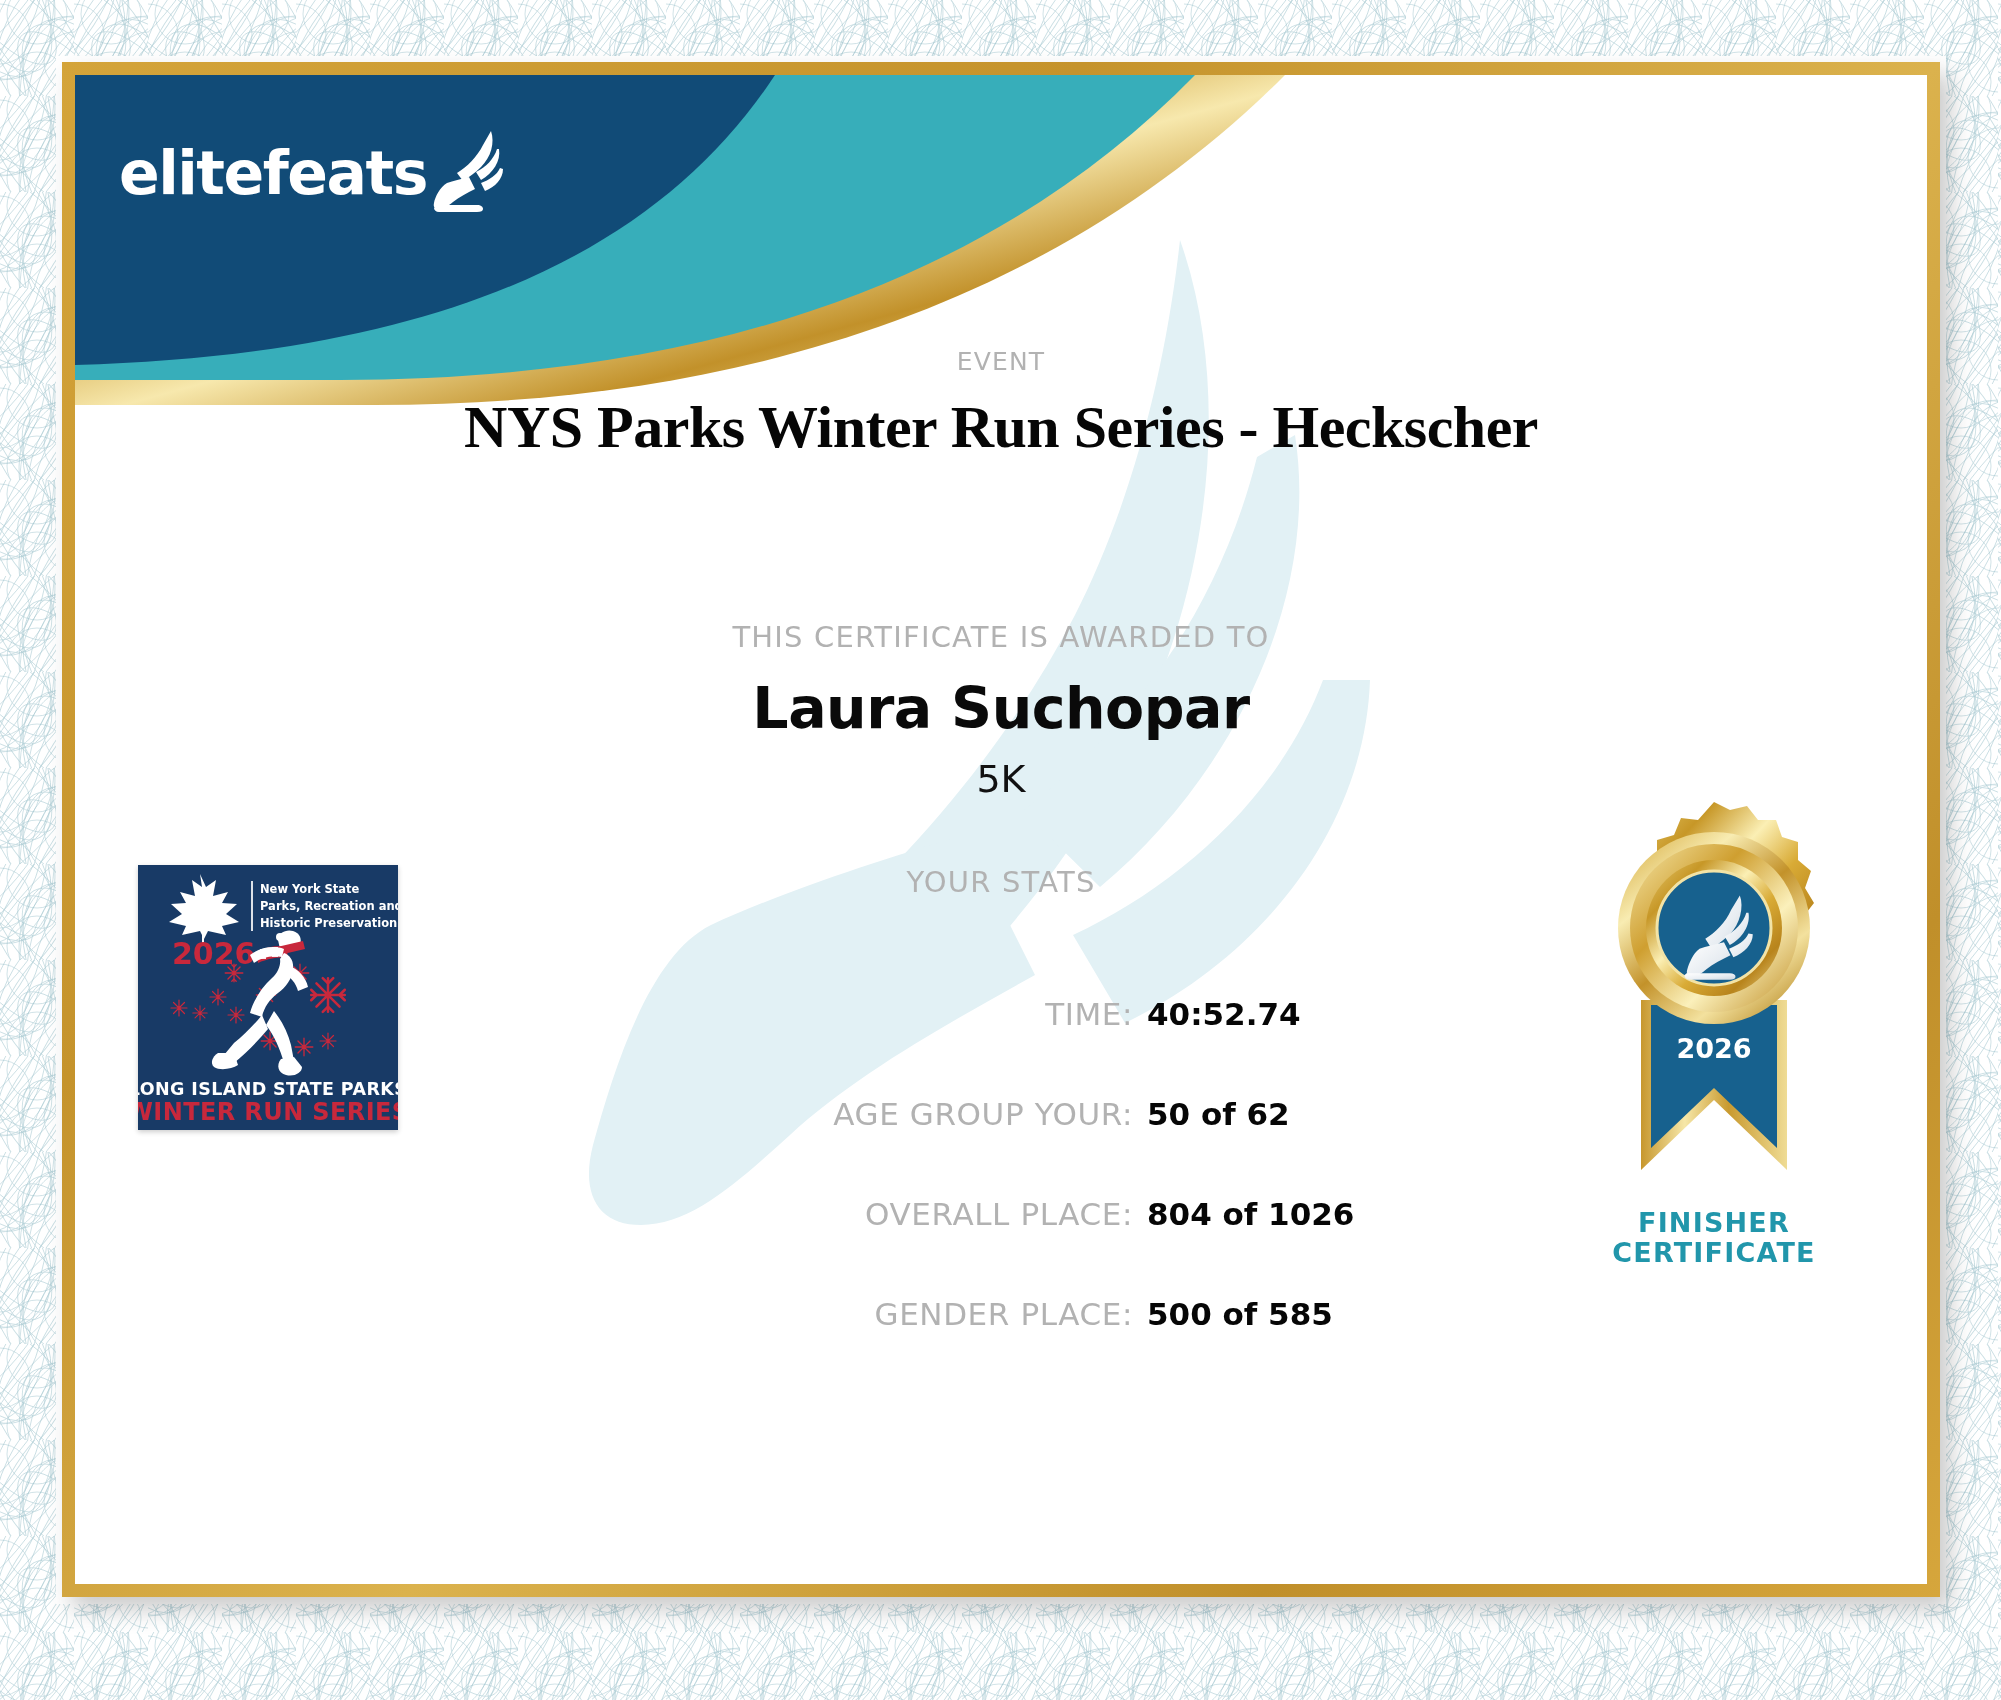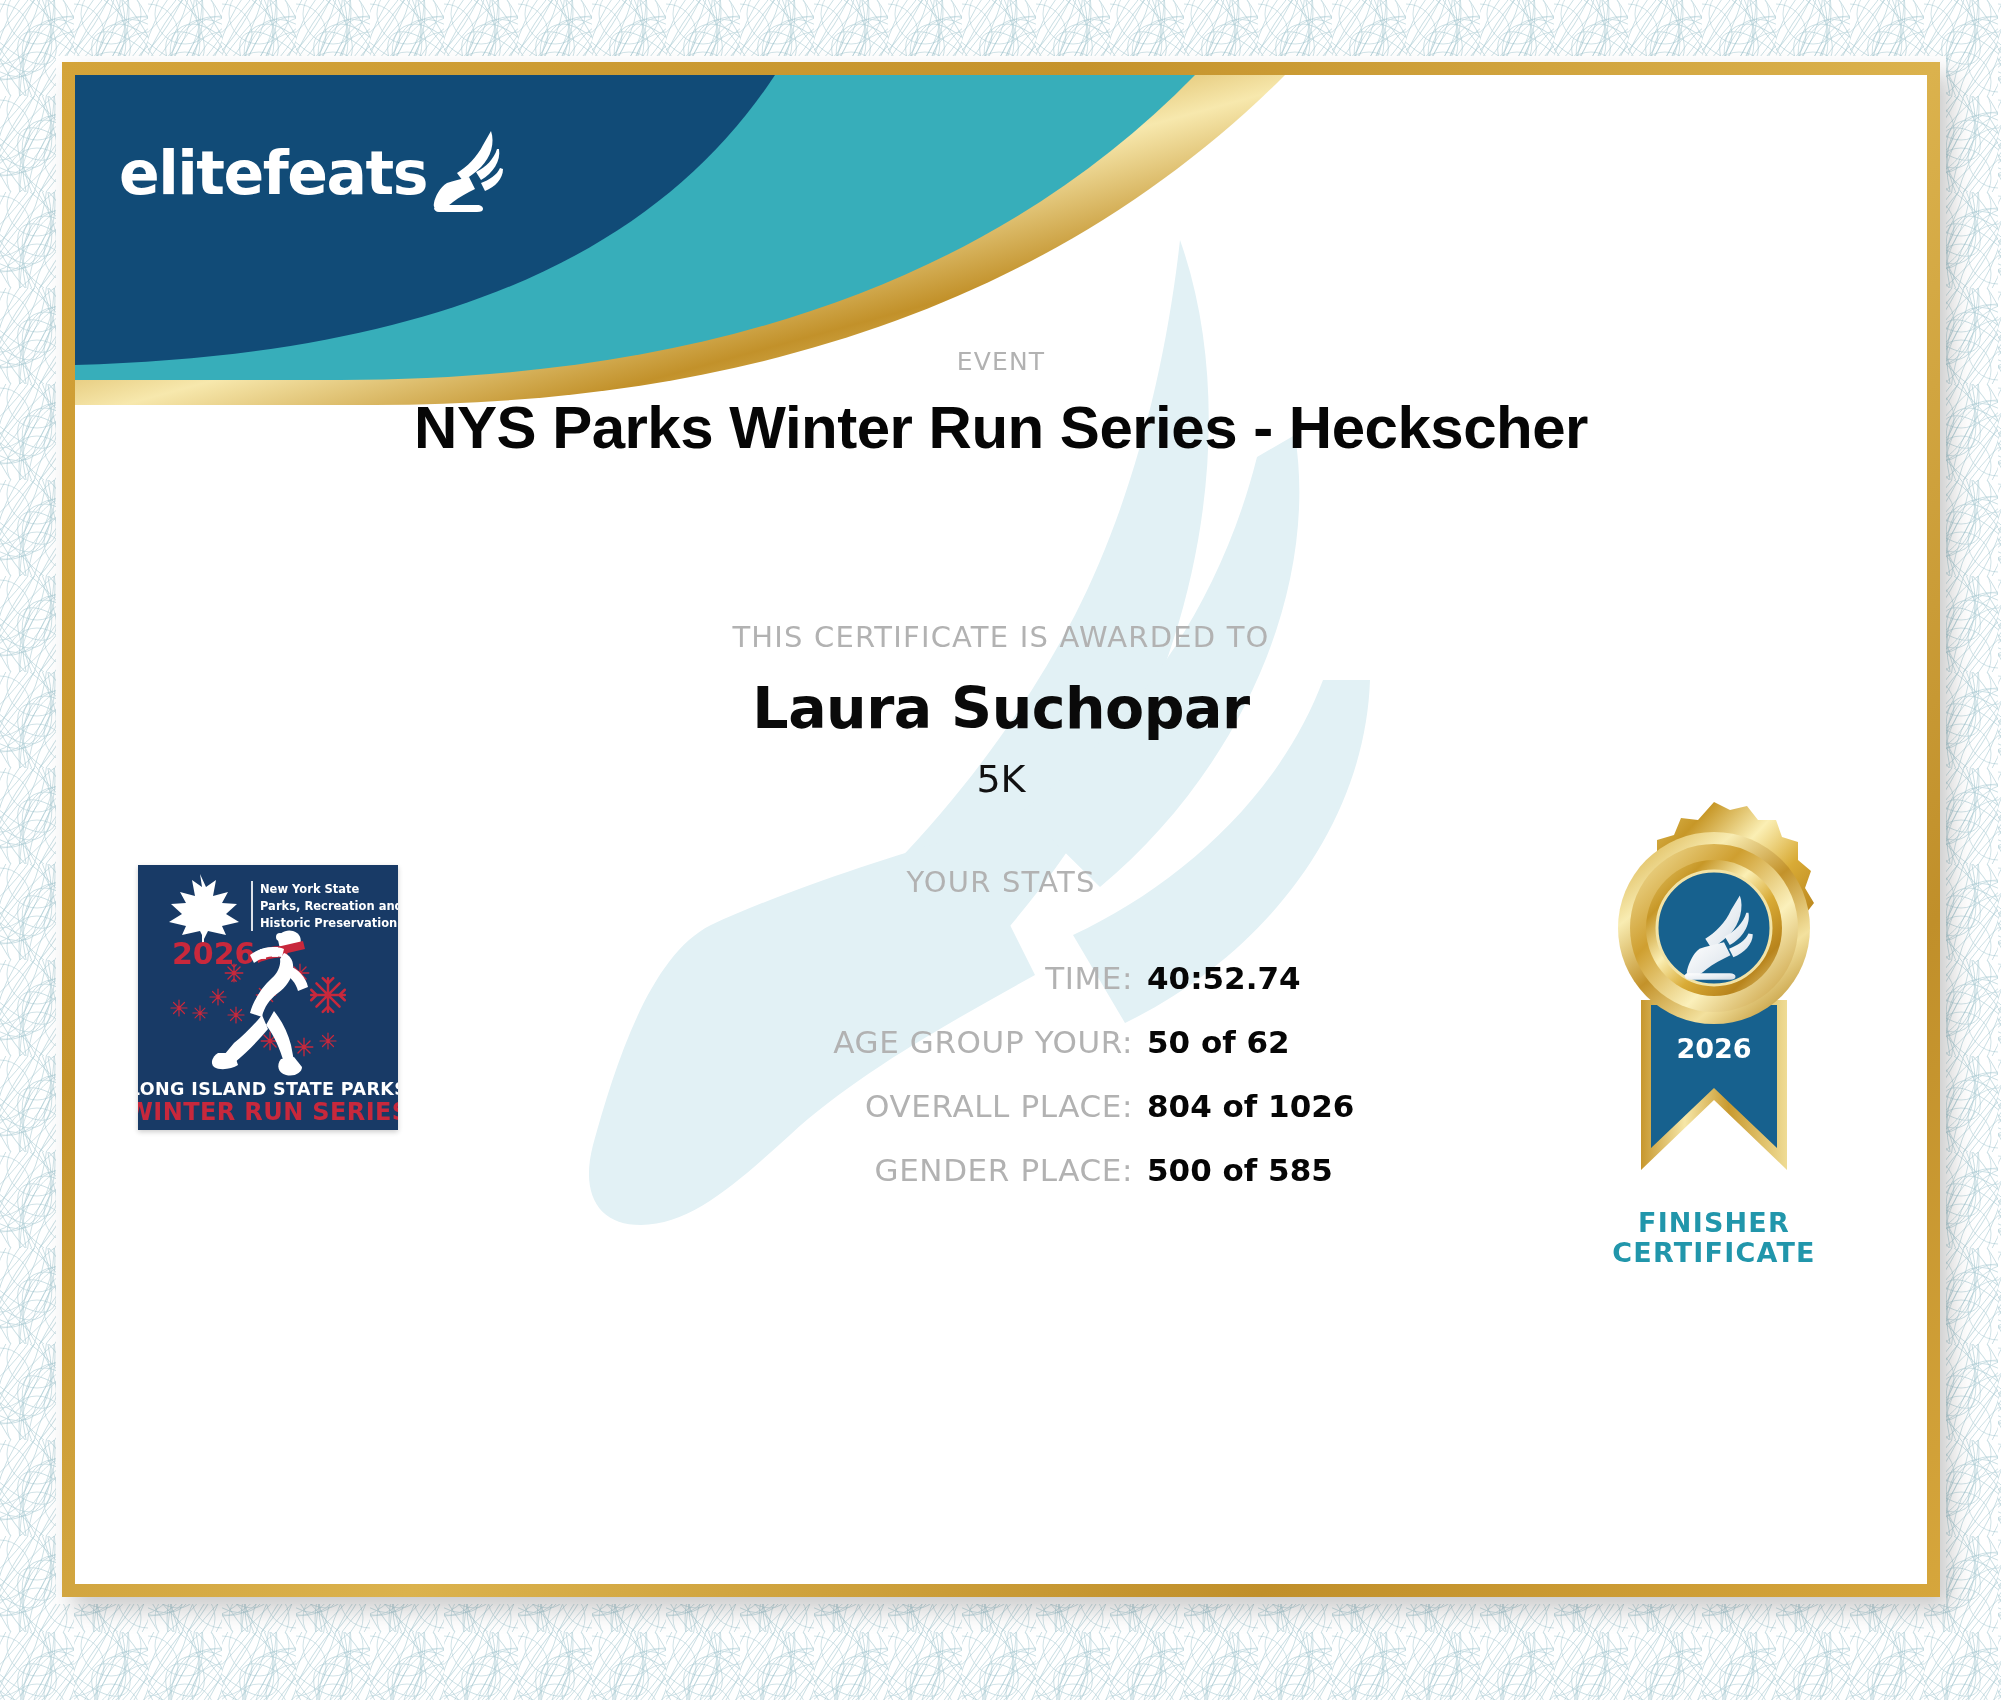--- a/index.html
+++ b/index.html
@@ -94,21 +94,21 @@
     font-family:"DejaVu Sans", sans-serif;
     color:#b2b2b2;
     font-weight:400;
     letter-spacing:1.2px;
   }
 
   #event-label{ top:272px; font-size:25px; }
 
   #event-title{
     top:318px;
-    font-family:Liberation Sans, sans-serif;
+    font-family:Liberation Serif, serif;
     font-size:60px;
     font-weight:700;
     color:#060606;
     letter-spacing:-0.5px;
   }
 
   #awarded-label{ top:545px; font-size:29px; }
 
   #athlete-name{
     top:600px;
@@ -157,20 +157,21 @@
   }
   .stat-val{
     width:300px;
     text-align:left;
     padding-left:14px;
     font-family:"DejaVu Sans", sans-serif;
     font-size:31px;
     font-weight:700;
     color:#060606;
     white-space:nowrap;
+    margin-top:36px;
   }
 
   
   #race-logo{
     position:absolute;
     left:63px; top:790px;
     width:260px; height:265px;
     background:#183a66;
     box-shadow:0 2px 5px rgba(0,0,0,.20);
     overflow:hidden;

